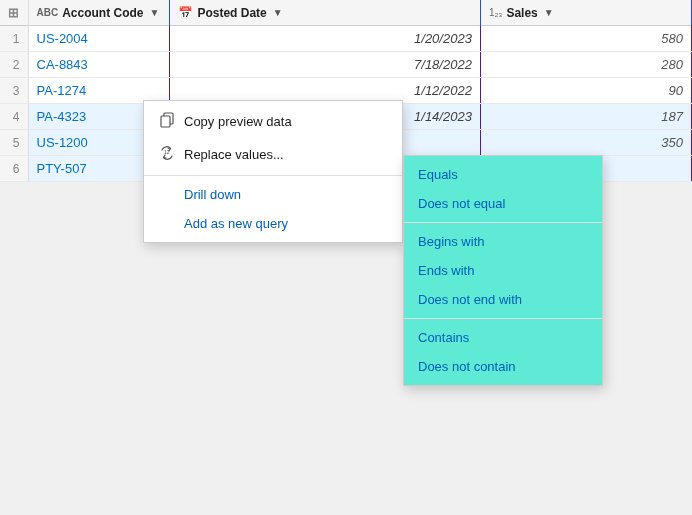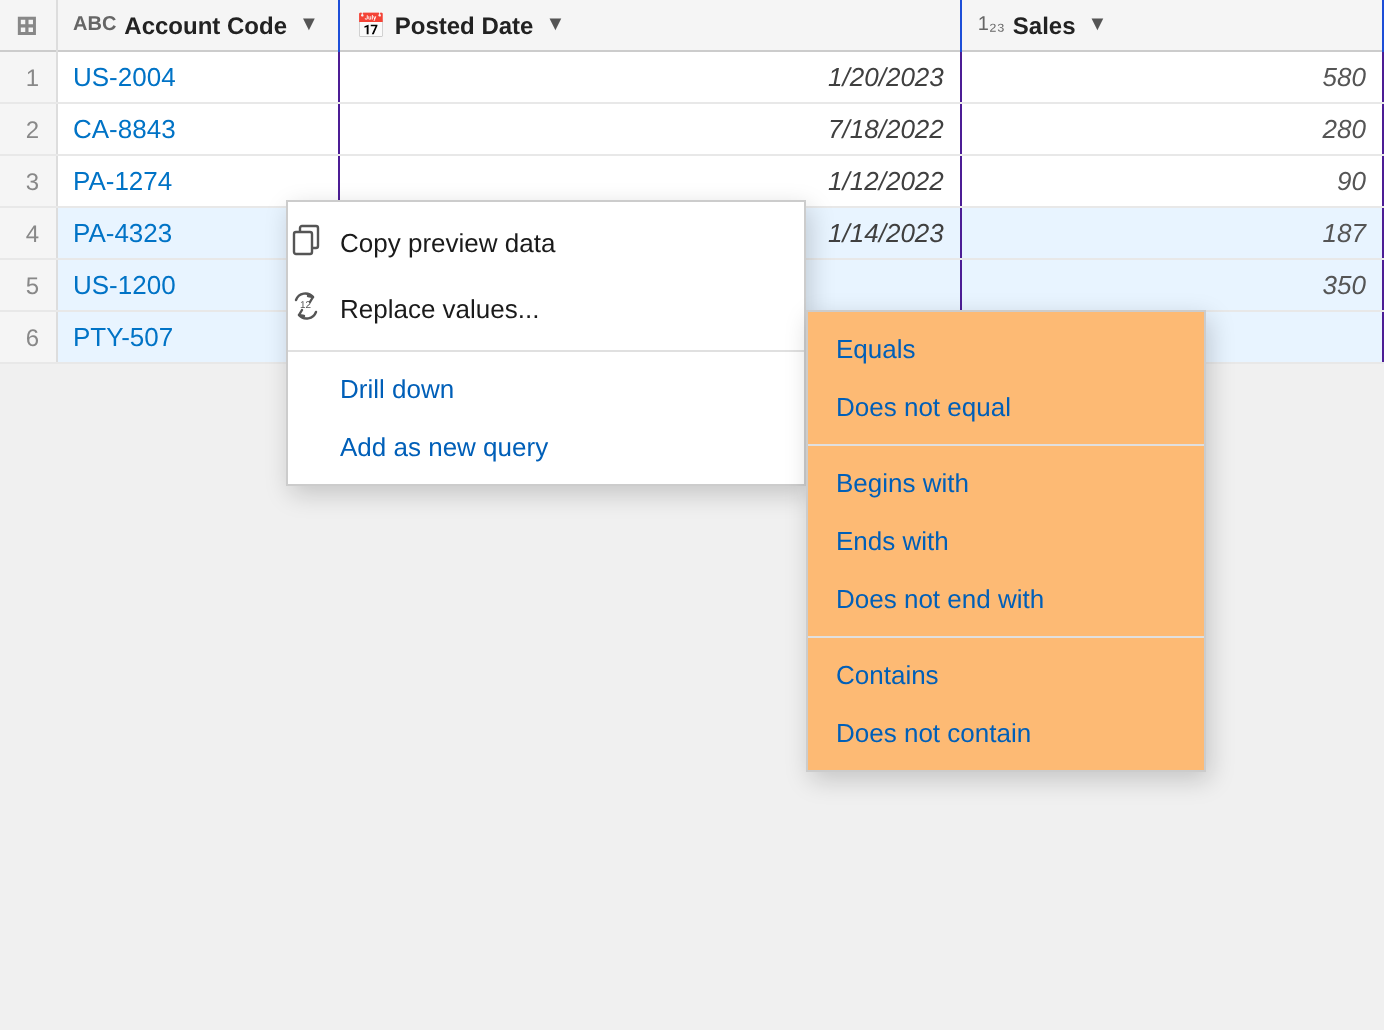--- a/index.html
+++ b/index.html
@@ -88,21 +88,21 @@
       border: 1px solid #ccc;
       box-shadow: 2px 4px 12px rgba(0,0,0,0.18);
       width: 260px;
       z-index: 10;
       padding: 4px 0;
     }
 
     .menu-item {
       display: flex;
       align-items: center;
-      padding: 7px 0;
+      padding: 7px 14px;
       cursor: pointer;
       color: #1a1a1a;
       gap: 8px;
       white-space: nowrap;
     }
 
     .menu-item.active {
       background: #e8e8e8;
     }
 
@@ -132,21 +132,21 @@
       height: 1px;
       background: #e0e0e0;
       margin: 4px 0;
     }
 
     
     .submenu {
       position: absolute;
       top: 155px;
       left: 403px;
-      background: #fdba74;
+      background: #5eead4;
       border: 1px solid #ccc;
       box-shadow: 2px 4px 12px rgba(0,0,0,0.18);
       width: 200px;
       z-index: 11;
       padding: 4px 0;
     }
 
     .submenu-item {
       display: flex;
       align-items: center;

